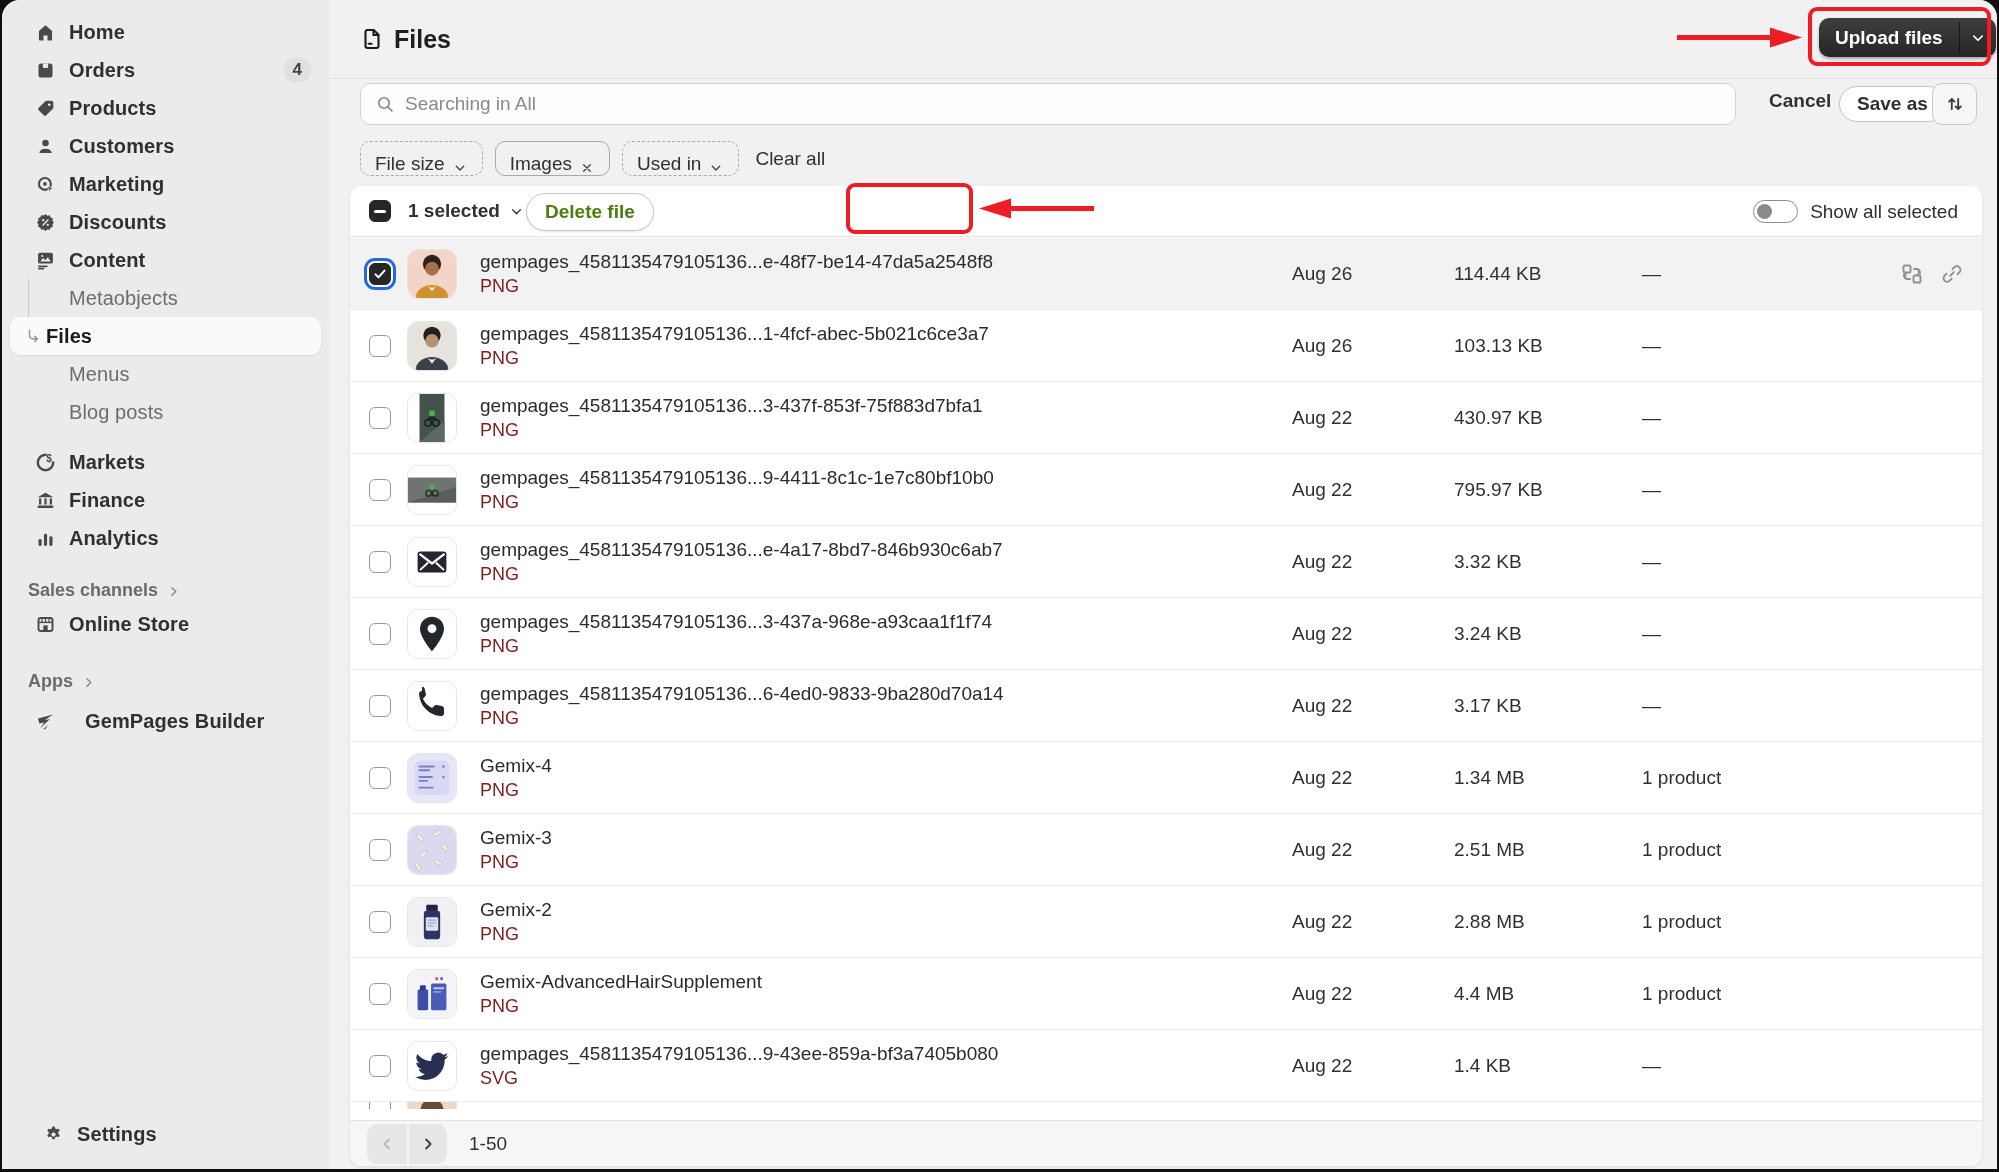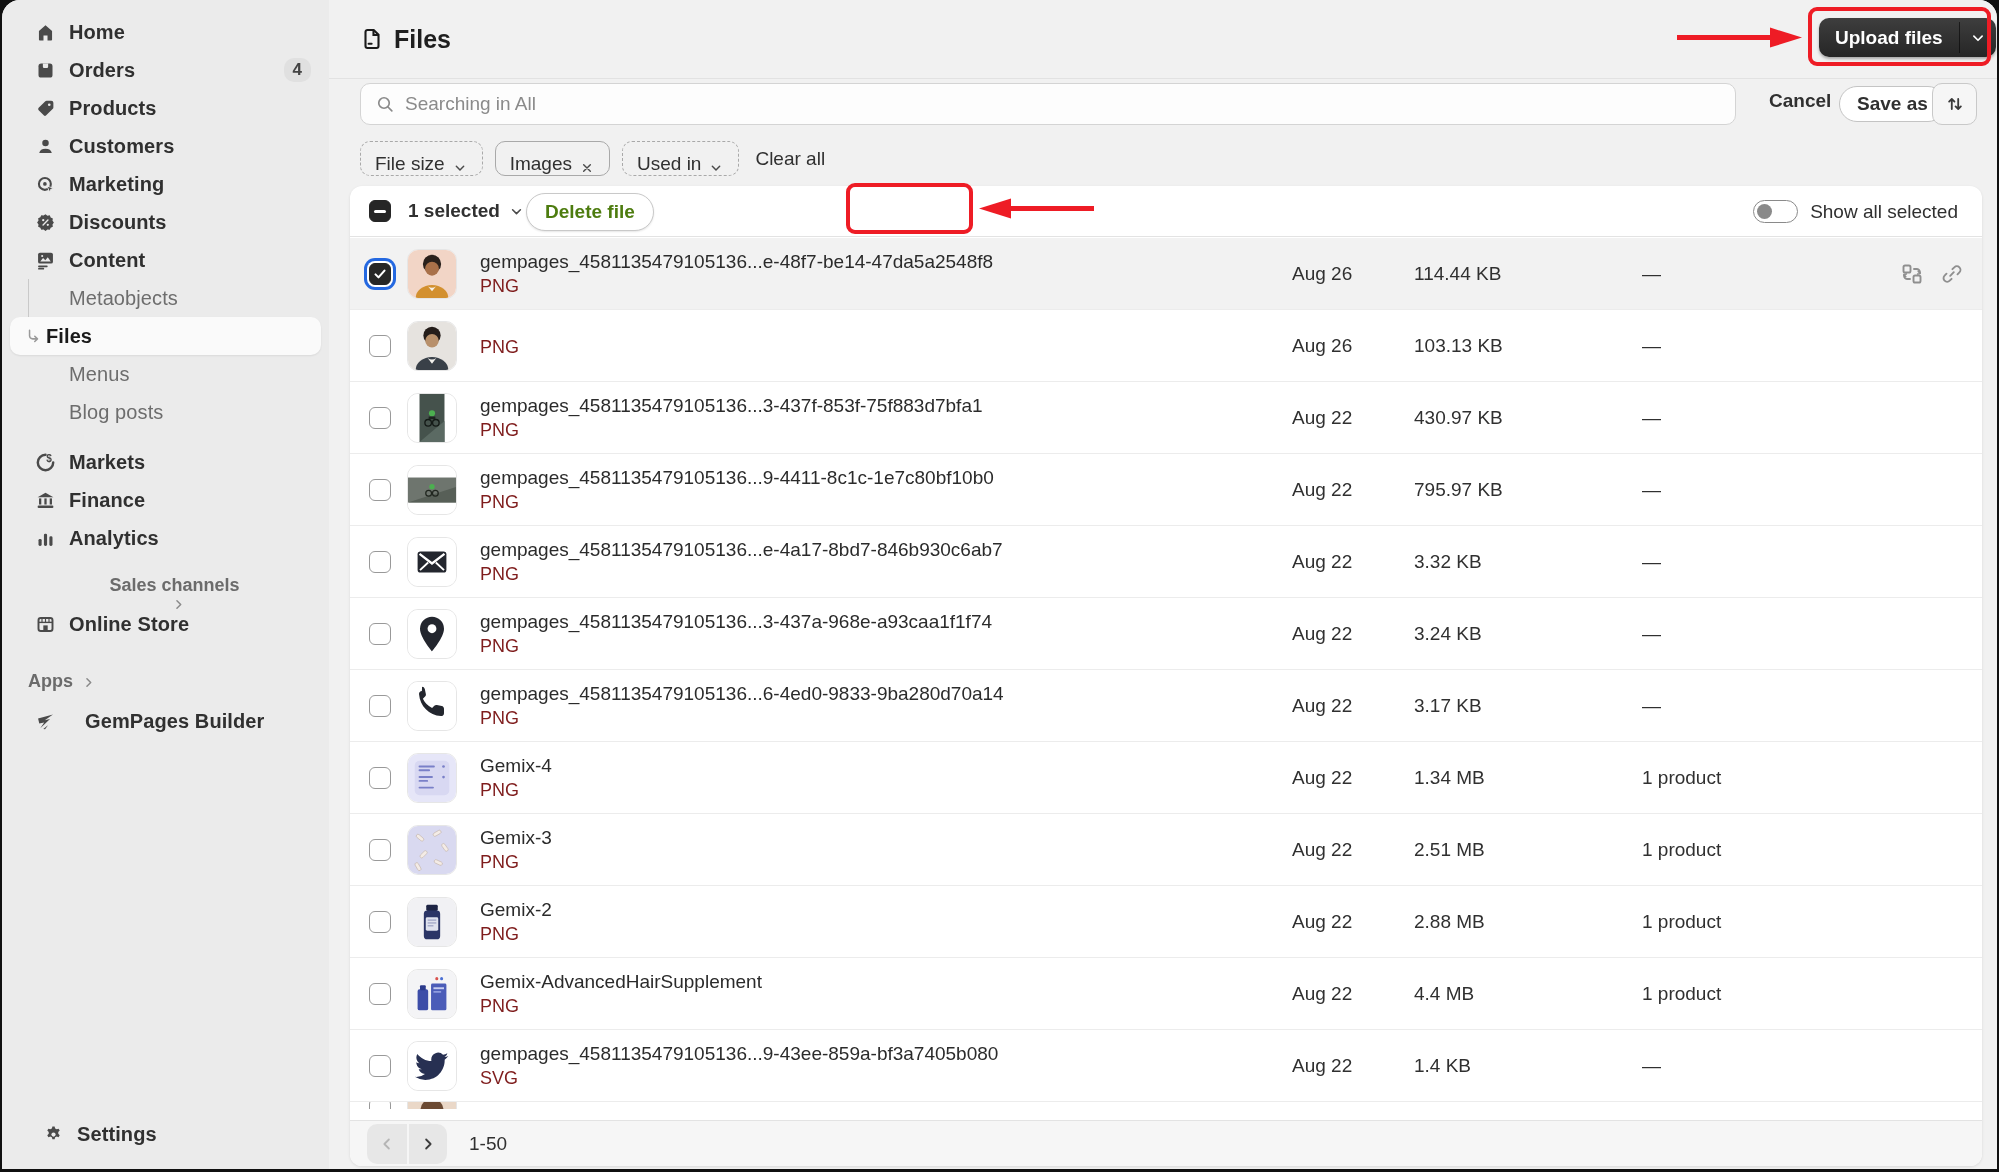--- a/index.html
+++ b/index.html
@@ -23,21 +23,21 @@
   .sb-item.active { background:#fafafa; box-shadow:0 1px 2px rgba(0,0,0,.08); }
   .sb-item.active .lbl { color:#1a1a1a; font-weight:650; }
   .sb-item.active { padding-left:36px; }
   .sb-item.active .corner { position:absolute; left:14px; top:10px; width:19px; height:19px; color:#9a9a9a; }
   .sb-item.active .corner svg { width:100%; height:100%; }
   .connector { position:absolute; left:26px; top:279px; height:55px; border-left:1.6px solid #c9c9c9; }
   .sb-section { display:flex; align-items:center; height:30px; margin:0 8px; padding-left:18px;
                 font-size:18px; font-weight:600; color:#6b6b6b; cursor:pointer; }
   .sb-section .chev { width:15px; height:15px; margin-left:8px; color:#8a8a8a; }
   .sb-section .chev svg { width:100%; height:100%; }
-  .gap12 { margin-top:12px; } .gap18 { margin-top:18px;flex-direction:column; } .gap23 { margin-top:23px; } .gap6 { margin-top:6px;gap:16px; }
+  .gap12 { margin-top:12px; } .gap18 { margin-top:18px; } .gap23 { margin-top:23px; } .gap6 { margin-top:6px;gap:16px; }
   .sb-settings { position:absolute; left:8px; right:8px; bottom:16px; }
 
   
   .main { position:absolute; left:327px; top:0; right:0; bottom:0; background:#f1f1f1; }
   .m-header { position:absolute; left:0; top:0; right:0; height:79px; border-bottom:1px solid #e2e2e2;
               display:flex; align-items:center; }
   .title-wrap { display:flex; align-items:center; margin-left:31px; gap:10px; }
   .title-wrap .pic { width:24px; height:24px; color:#1a1a1a; }
   .title-wrap .pic svg { width:100%; height:100%; }
   .page-title { font-size:25px; font-weight:700; color:#1f1f1f; }
@@ -105,21 +105,21 @@
           cursor:pointer; }
   .frow.selected { background:#f2f2f2; }
   .frow .cb { margin-left:19px; }
   .thumb { width:50px; height:50px; border-radius:11px; overflow:hidden; margin-left:16px; flex:0 0 50px;
            border:1px solid #e6e6e6; background:#fff; }
   .thumb svg { width:100%; height:100%; display:block; }
   .fmeta { margin-left:23px; min-width:0; }
   .fname { font-size:19px; color:#2b2b2b; white-space:nowrap; }
   .ftype { font-size:18px; color:#7f1d1d; margin-top:3px; }
   .fcol { position:absolute; font-size:19px; color:#303030; top:50%; transform:translateY(-50%); }
-  .fdate { left:942px;text-align:center; } .fsize { left:1064px; } .fused { left:1292px; }
+  .fdate { left:942px;text-align:center; } .fsize { left:1104px; } .fused { left:1292px; }
   .ract { position:absolute; top:50%; transform:translateY(-50%); width:24px; height:24px; color:#8f8f8f; cursor:pointer; }
   .ract svg { width:100%; height:100%; }
   .frow.partial { height:14px; border-bottom:none; overflow:hidden; }
   .frow.partial .thumb { margin-top:8px; }
 
   .pager { position:absolute; left:0; right:0; bottom:0; height:46px; background:#f6f6f6; border-top:1px solid #e3e3e3;
            display:flex; align-items:center; }
   .pager-btns { display:flex; margin-left:17px; border-radius:10px; overflow:hidden; }
   .pbtn { width:40px; height:40px; background:#e7e7e7; display:flex; align-items:center; justify-content:center;
           cursor:pointer; }
@@ -424,20 +424,21 @@
     <div class="thumb">
                 <svg viewBox="0 0 50 50">
                   <rect width="50" height="50" fill="#e6e3df"></rect>
                   <circle cx="25" cy="14" r="9" fill="#241d1a"></circle>
                   <circle cx="25" cy="19.5" r="7" fill="#b8906b"></circle>
                   <path d="M8 50a17 13.5 0 0 1 34 0Z" fill="#394048"></path>
                   <path d="m20.5 37.5 4.5 6 4.5-6a7.5 7.5 0 0 1-9 0Z" fill="#f2f0ec"></path>
                 </svg>
               </div>
     <div class="fmeta">
+      <div class="fname">gempages_4581135479105136...1-4fcf-abec-5b021c6ce3a7</div>
       <div class="ftype">PNG</div>
     </div>
     <span class="fcol fdate">Aug 26</span>
     <span class="fcol fsize">103.13 KB</span>
     <span class="fcol fused">—</span>
   </div>
             <div class="frow">
     <div class="cb"></div>
     <div class="thumb">
                 <svg viewBox="0 0 50 50">

